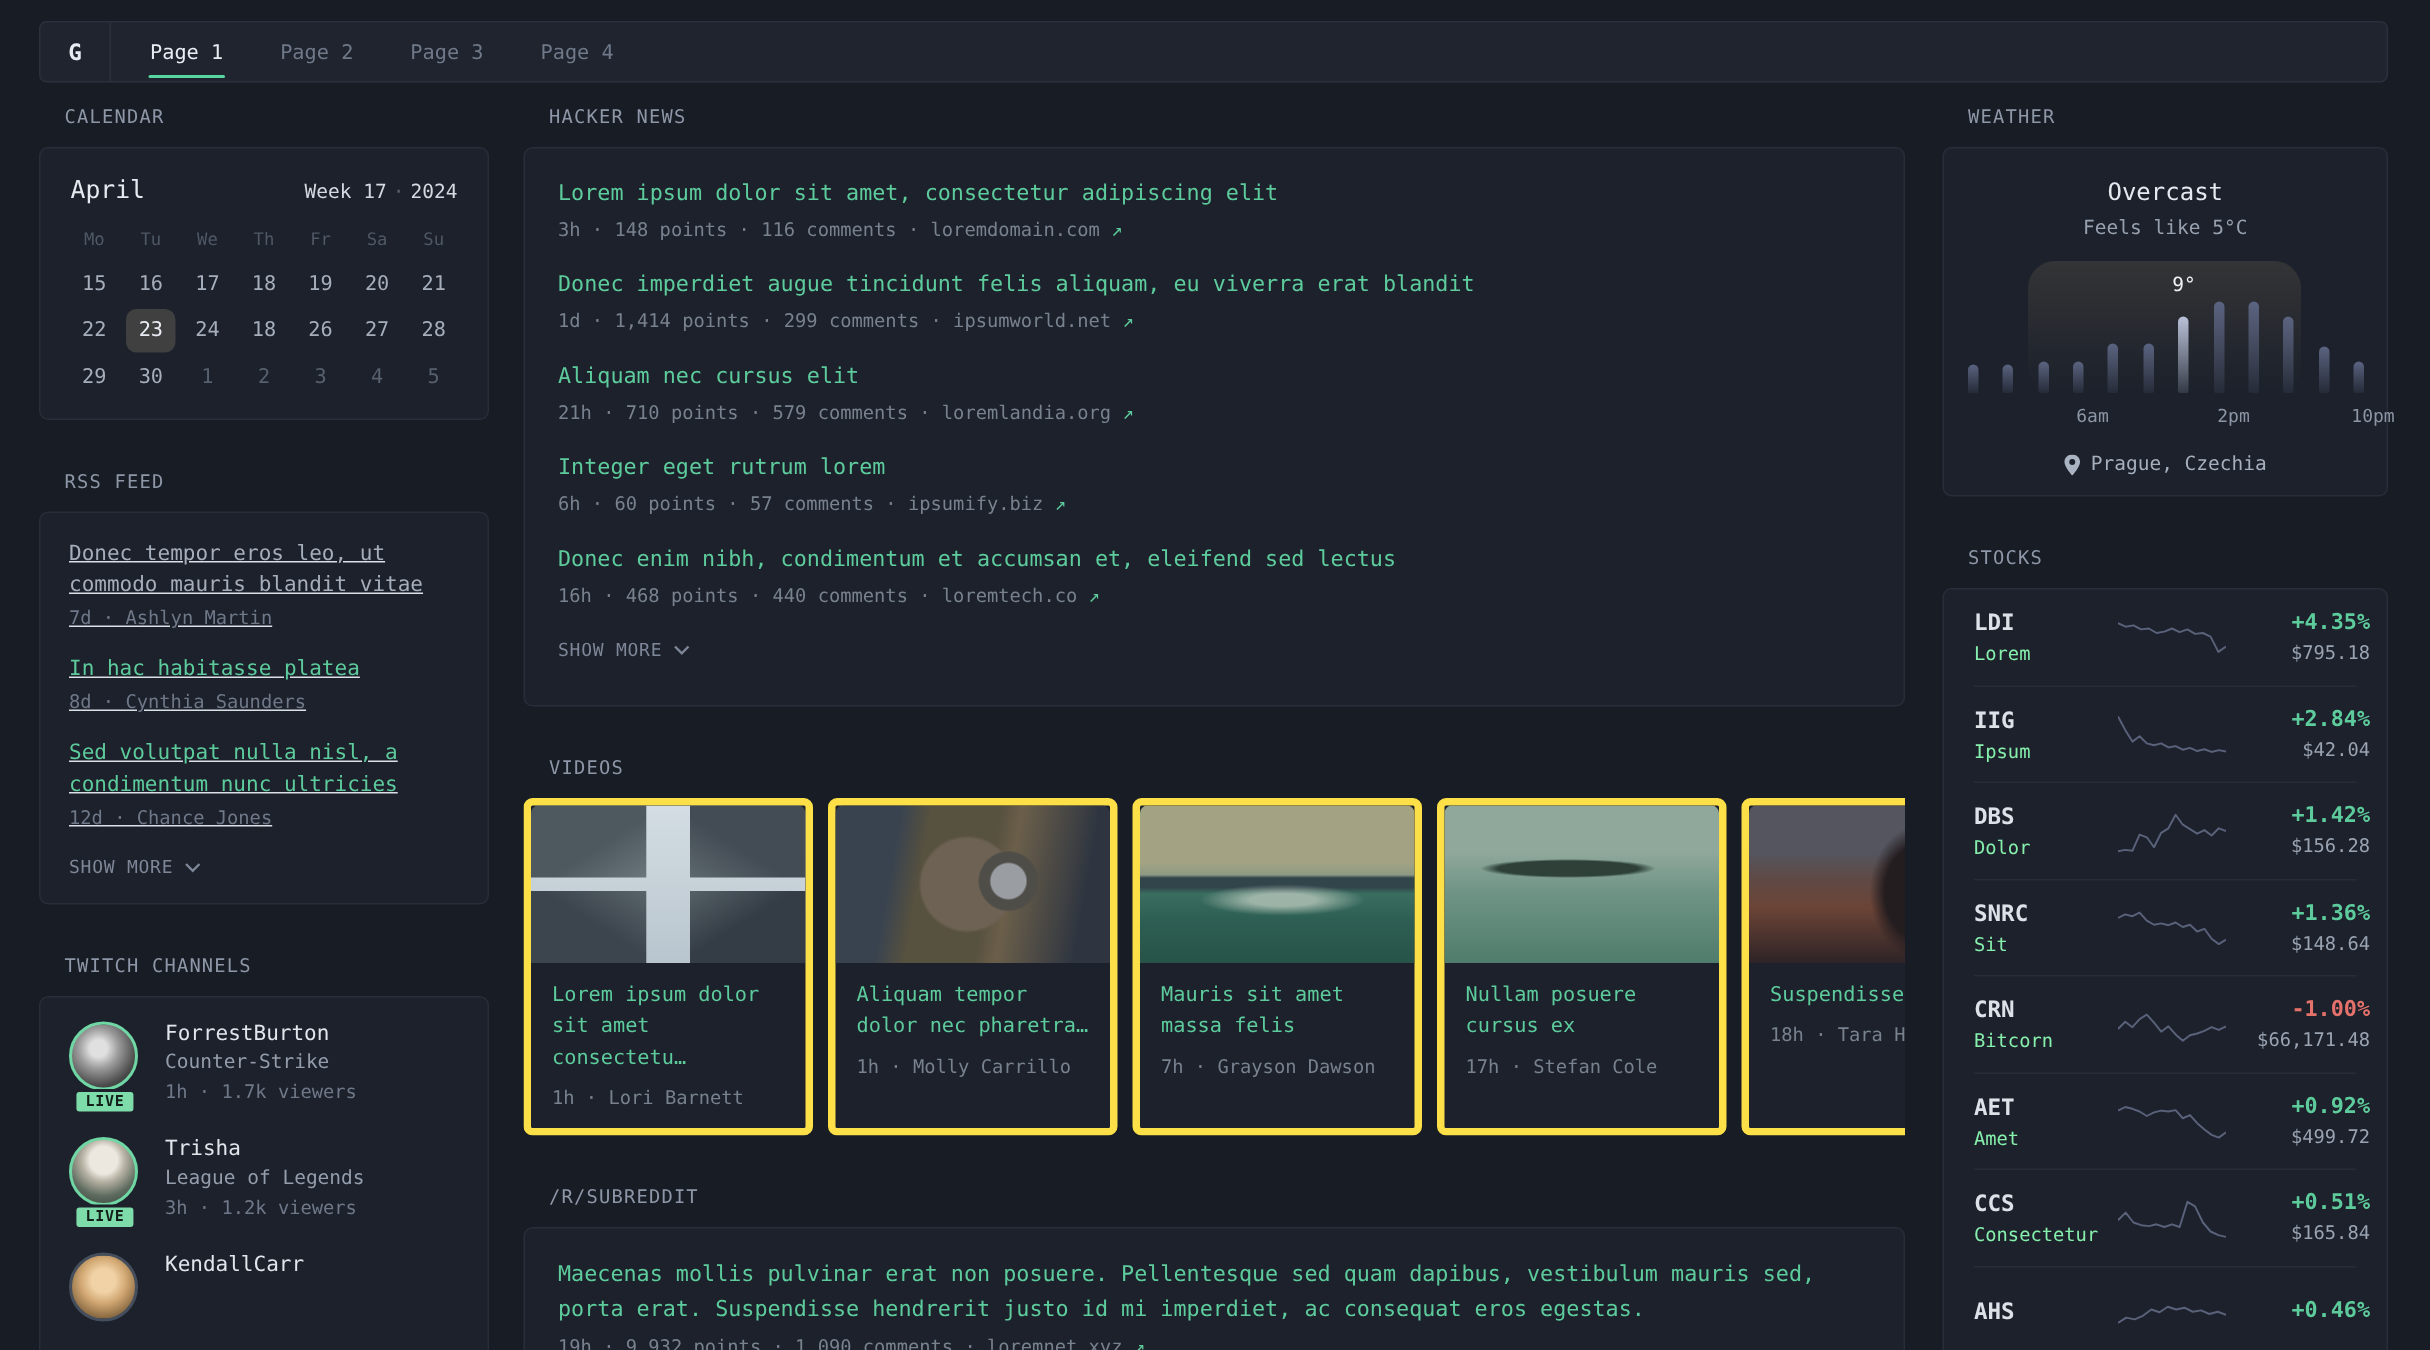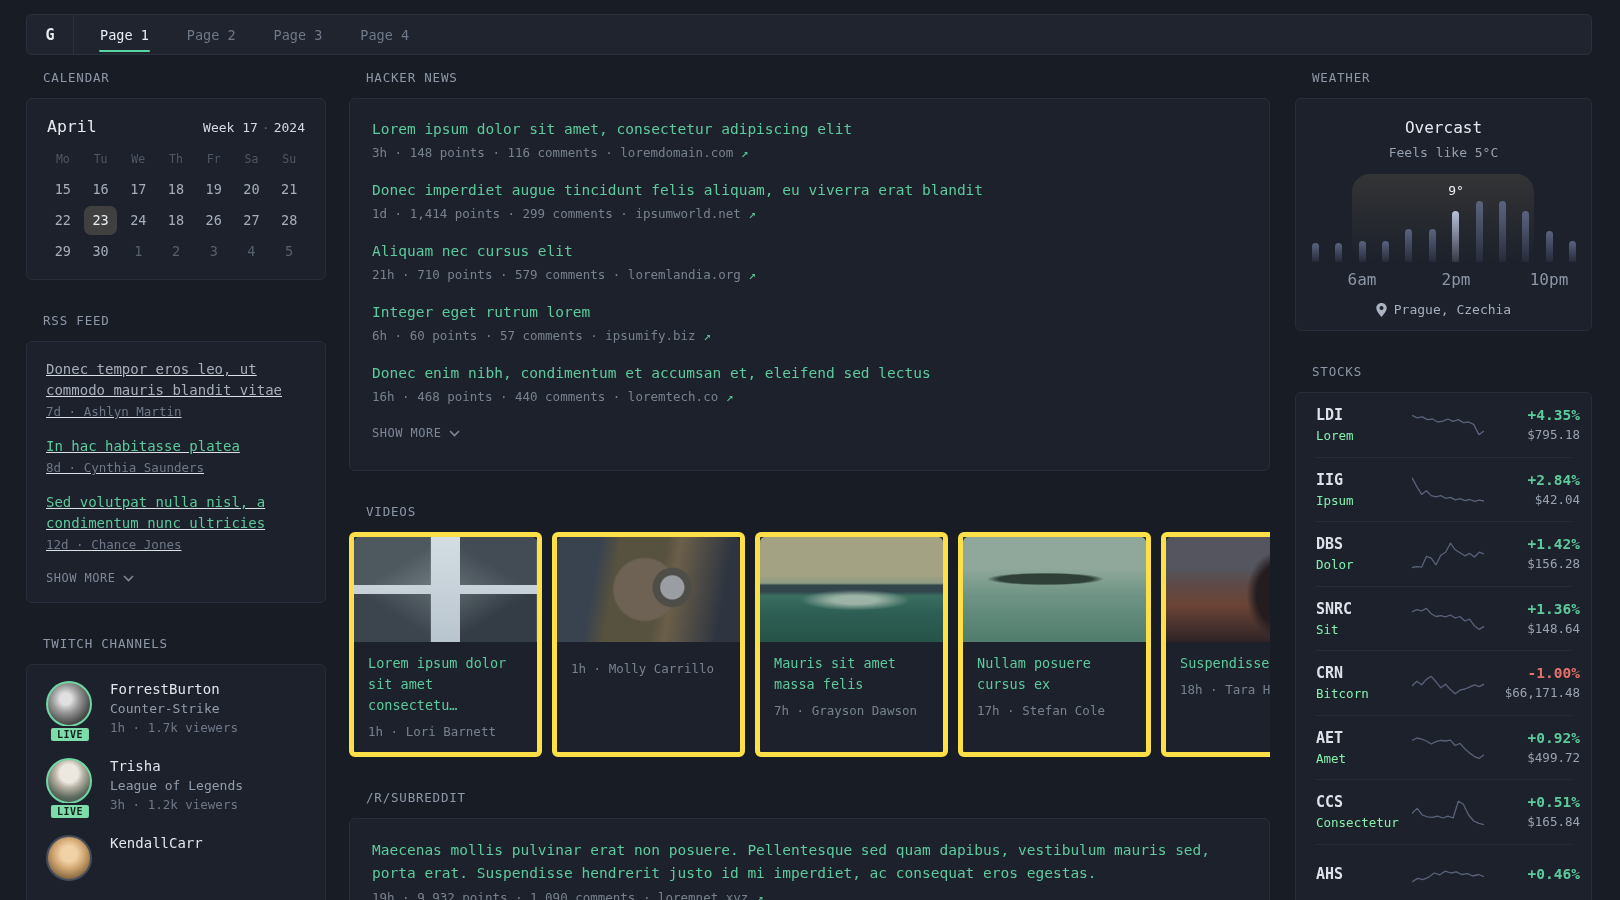--- a/index.html
+++ b/index.html
@@ -83,21 +83,21 @@
   .wx-chart{position:relative;width:264px;height:78px;margin:24px auto 0;}
   .wx-daylight{position:absolute;left:40px;width:182px;top:-10px;bottom:0;border-radius:18px;
     background:linear-gradient(rgba(222,190,132,0.12),rgba(222,190,132,0.03) 70%,rgba(222,190,132,0));}
   .wx-bars{position:absolute;left:0;right:0;bottom:0;top:0;display:flex;
     justify-content:space-between;align-items:flex-end;padding:0 0;}
   .wx-bar{width:7px;border-radius:4px 4px 2px 2px;
     background:linear-gradient(#5a6380,rgba(90,99,128,0.15));}
   .wx-bar.hot{background:linear-gradient(#b9c1d9,rgba(185,193,217,0.15));}
   .wx-temp{position:absolute;left:131px;top:-1px;width:26px;font-size:13px;color:#eef1f5;}
   .wx-hours{position:relative;width:264px;height:16px;margin:8px auto 0;}
-  .wx-hour{position:absolute;transform:translateX(-50%);font-size:16px;color:#8d96a6;top:0;}
+  .wx-hour{position:absolute;transform:translateX(-50%);font-size:12px;color:#8d96a6;top:0;margin-left:33px;}
   .wx-loc{display:flex;justify-content:center;align-items:center;gap:7px;margin-top:16px;
     font-size:13px;color:#a6afbe;}
   .pin{width:11px;height:14px;}
   
   .stk-card{padding:0 20px;}
   .stk-row{display:flex;align-items:center;height:63.5px;cursor:pointer;}
   .stk-row + .stk-row{border-top:1px solid #262d38;}
   .stk-left{width:96px;flex:none;}
   .stk-sym{font-size:15px;font-weight:bold;color:#dde2e9;}
   .stk-name{font-size:12.5px;color:#86efac;margin-top:4px;}
@@ -294,20 +294,21 @@
           <div class="vid-thumb" style="background: linear-gradient(to right bottom, rgb(78, 88, 95) 58%, rgb(107, 117, 124) 100%) left top / 42% 46% no-repeat, linear-gradient(to left bottom, rgb(67, 76, 84) 58%, rgb(93, 103, 110) 100%) right top / 42% 46% no-repeat, linear-gradient(to right top, rgb(60, 69, 77) 55%, rgb(89, 99, 106) 100%) left bottom / 42% 46% no-repeat, linear-gradient(to left top, rgb(52, 61, 69) 55%, rgb(85, 95, 102) 100%) right bottom / 42% 46% no-repeat, linear-gradient(rgb(211, 221, 227), rgb(185, 197, 206));"></div>
           <div class="vid-body">
             <div class="vid-title">Lorem ipsum dolor sit amet consectetu…</div>
             <div class="vid-meta">1h · Lori Barnett</div>
           </div>
         </div>
 
         <div class="vid-card">
           <div class="vid-thumb" style="background: radial-gradient(circle at 63% 48%, rgb(154, 158, 163) 0px, rgb(154, 158, 163) 9%, rgb(79, 77, 72) 10%, rgb(79, 77, 72) 15%, rgba(0, 0, 0, 0) 16%), radial-gradient(circle at 48% 50%, rgb(109, 98, 83) 0px, rgb(109, 98, 83) 28%, rgba(0, 0, 0, 0) 30%), linear-gradient(100deg, rgb(57, 67, 79) 0px, rgb(57, 67, 79) 22%, rgb(87, 81, 63) 32%, rgb(87, 81, 63) 55%, rgb(107, 95, 74) 62%, rgb(46, 53, 64) 88%);"></div>
           <div class="vid-body">
+            <div class="vid-title">Aliquam tempor dolor nec pharetra…</div>
             <div class="vid-meta">1h · Molly Carrillo</div>
           </div>
         </div>
 
         <div class="vid-card">
           <div class="vid-thumb" style="background: radial-gradient(30% 10% at 52% 60%, rgba(240, 240, 228, 0.55) 0px, rgba(240, 240, 228, 0.55) 40%, rgba(0, 0, 0, 0) 100%), linear-gradient(rgb(163, 163, 131) 0px, rgb(163, 163, 131) 36%, rgb(142, 154, 132) 44%, rgb(49, 69, 75) 46%, rgb(49, 69, 75) 52%, rgb(58, 110, 96) 56%, rgb(46, 95, 84) 72%, rgb(39, 83, 72) 100%);"></div>
           <div class="vid-body">
             <div class="vid-title">Mauris sit amet massa felis</div>
             <div class="vid-meta">7h · Grayson Dawson</div>
           </div>

